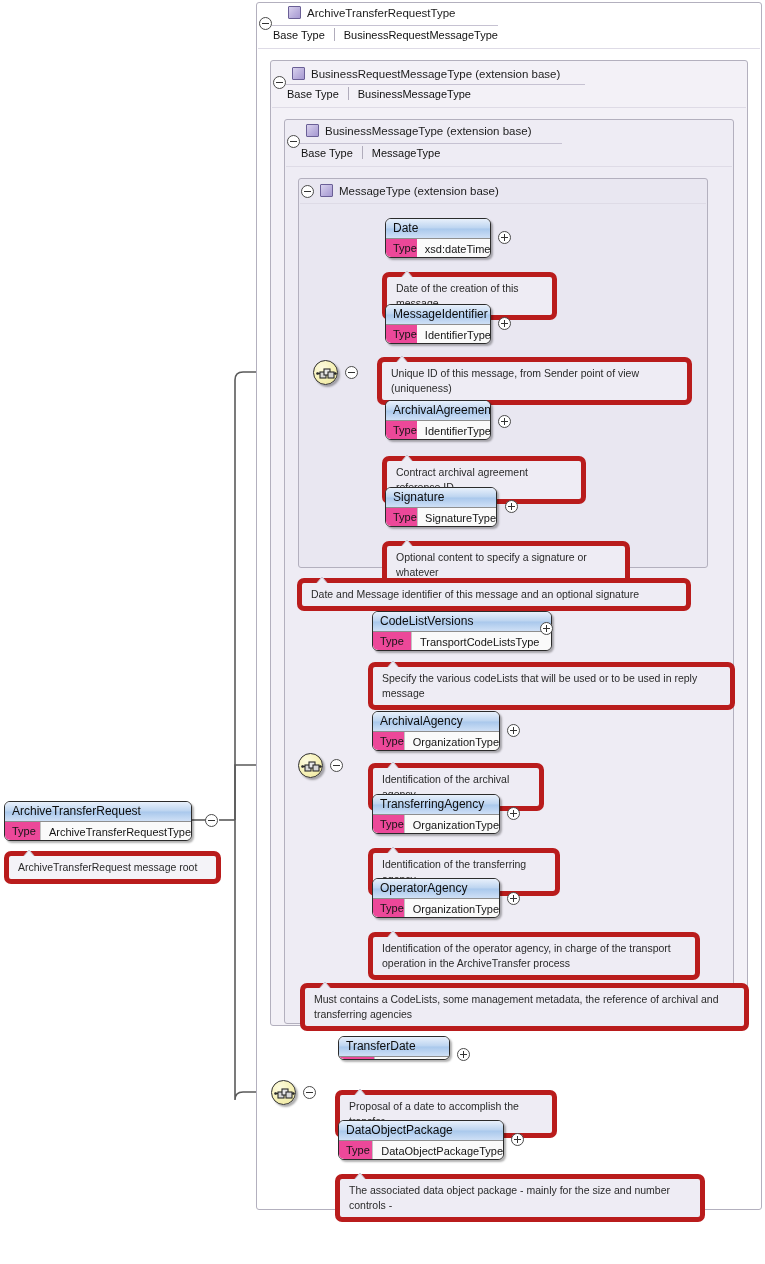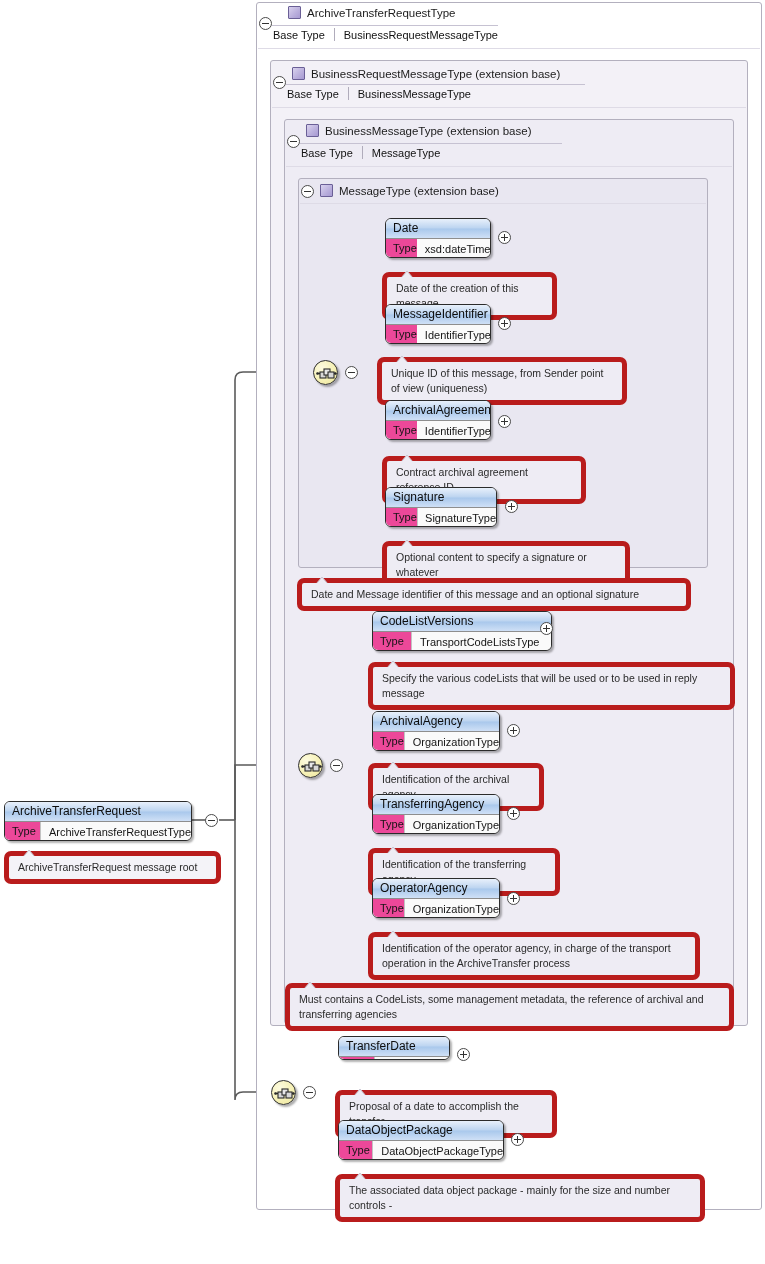--- a/index.html
+++ b/index.html
@@ -227,21 +227,21 @@
 
   <div class="ebox" style="left:385px;top:304px;width:106px;height:40px;">
     <div class="ehead">MessageIdentifier</div>
     <div class="erow">
       <span class="etl">Type</span>
       <span class="esep"></span>
       <span class="etv">IdentifierType</span>
     </div>
   </div>
   <div class="circ plus" style="left:498px;top:317px;"></div>
-  <div class="anno" style="left:377px;top:357px;width:250px;">
+  <div class="anno" style="left:377px;top:357px;width:315px;">
     <span class="ptr">
       <svg width="12" height="7">
           <path d="M0,7 L6,0 L12,7 Z" fill="#eeecf4" stroke="#c9c6d4" stroke-width="1"></path>
           <path d="M1,7 L11,7" stroke="#eeecf4" stroke-width="2"></path>
         </svg>
     </span>
     <span>Unique ID of this message, from Sender point of view (uniqueness)</span>
   </div>
 
   <div class="ebox" style="left:385px;top:400px;width:106px;height:40px;">
@@ -373,21 +373,21 @@
   <div class="anno" style="left:368px;top:932px;width:332px;">
     <span class="ptr">
       <svg width="12" height="7">
           <path d="M0,7 L6,0 L12,7 Z" fill="#eeecf4" stroke="#c9c6d4" stroke-width="1"></path>
           <path d="M1,7 L11,7" stroke="#eeecf4" stroke-width="2"></path>
         </svg>
     </span>
     <span>Identification of the operator agency, in charge of the transport operation in the ArchiveTransfer process</span>
   </div>
 
-  <div class="anno" style="left:285px;top:983px;width:449px;">
+  <div class="anno" style="left:300px;top:983px;width:449px;">
     <span class="ptr">
       <svg width="12" height="7">
           <path d="M0,7 L6,0 L12,7 Z" fill="#eeecf4" stroke="#c9c6d4" stroke-width="1"></path>
           <path d="M1,7 L11,7" stroke="#eeecf4" stroke-width="2"></path>
         </svg>
     </span>
     <span>Must contains a CodeLists, some management metadata, the reference of archival and transferring agencies</span>
   </div>
 
   <div class="seq" style="left:271px;top:1080px;">

